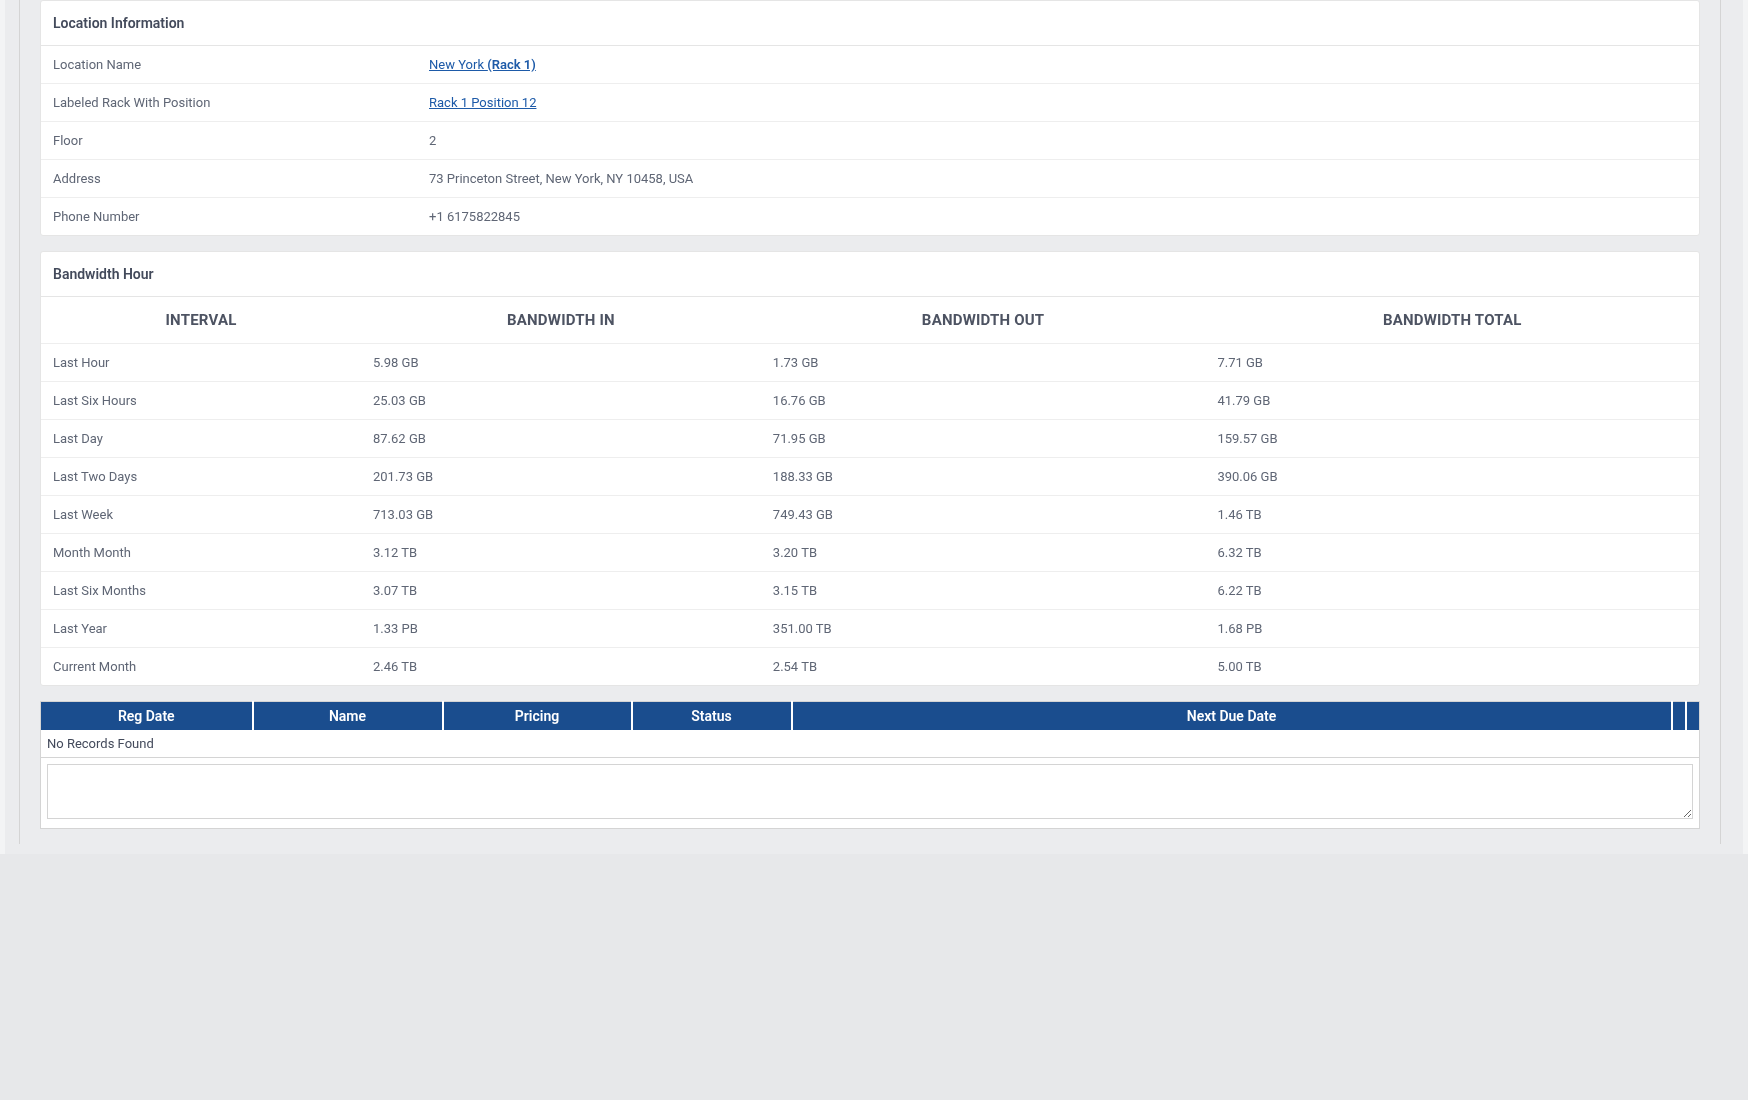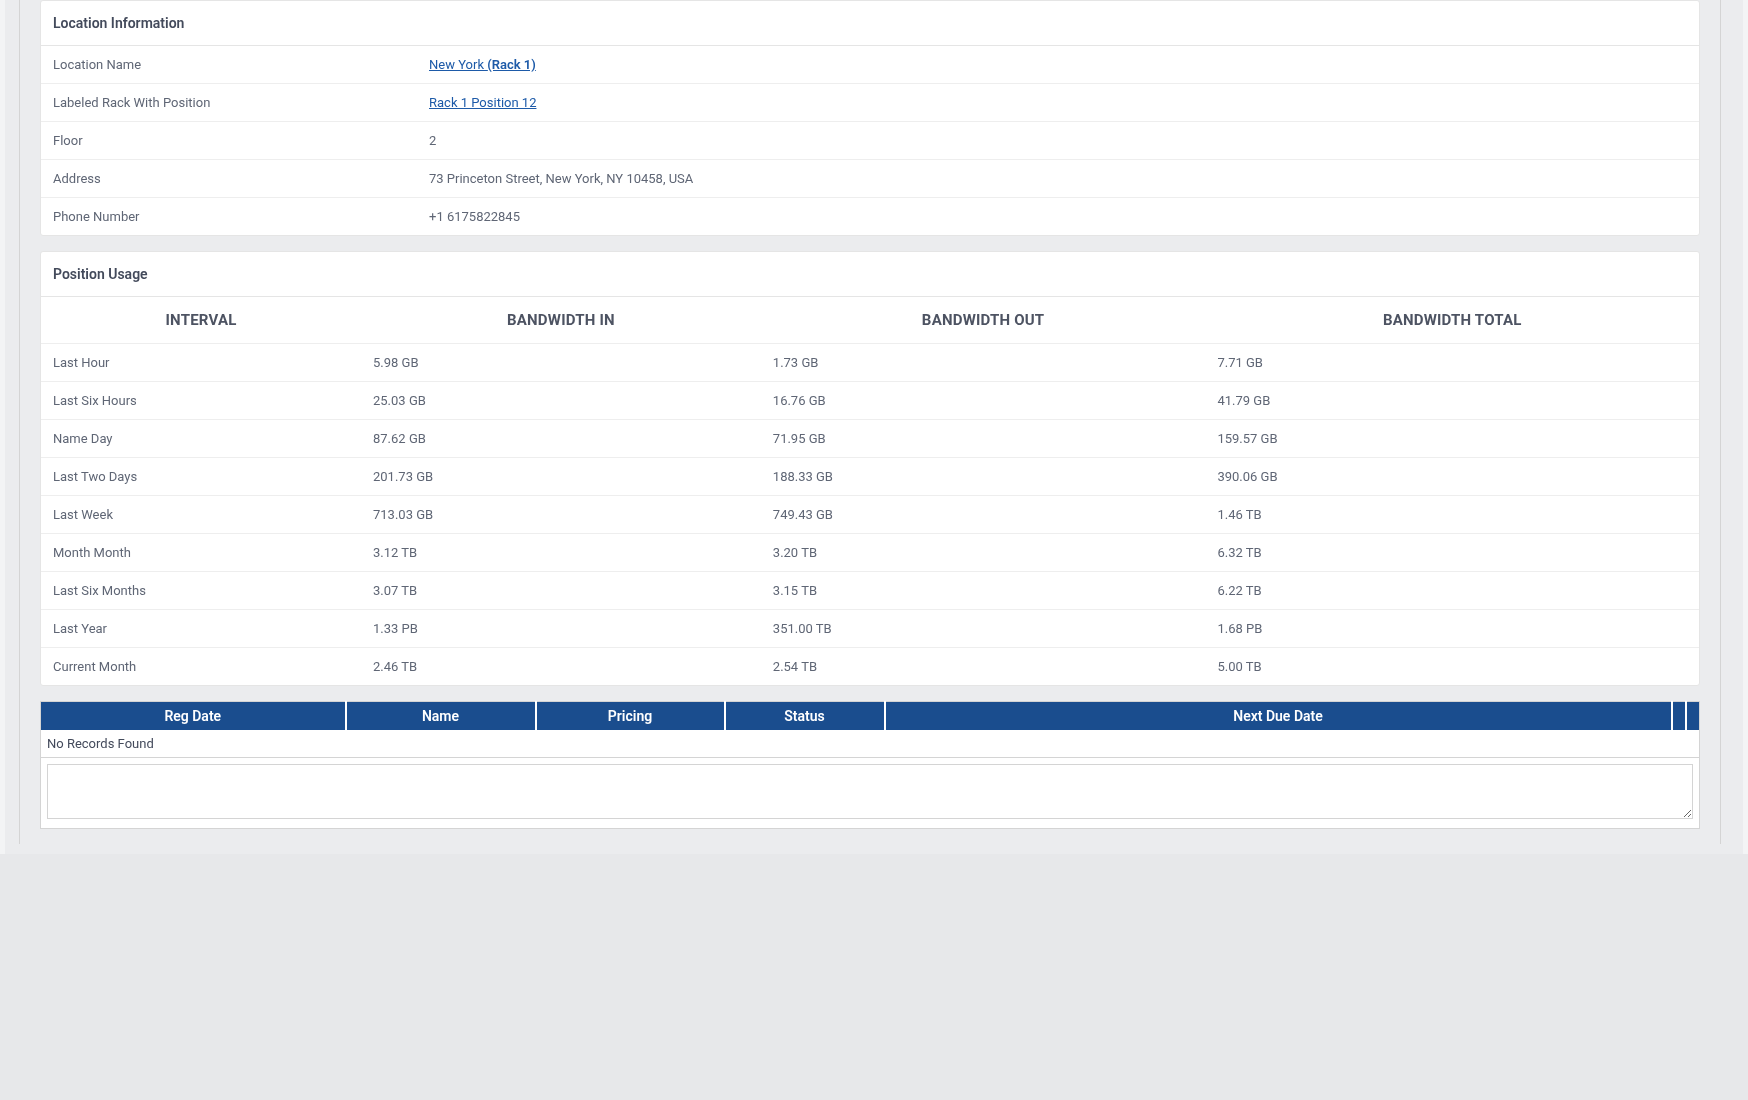--- a/index.html
+++ b/index.html
@@ -146,21 +146,21 @@
       <tr>
         <td>Phone Number</td>
         <td>+1 6175822845</td>
       </tr>
     </tbody>
         </table>
   </div>
 
   <div class="panel">
     <div class="panel-header">
-      <span class="panel-title">Position Usage</span>
+      <span class="panel-title">Bandwidth Hour</span>
     </div>
     <table class="bw-table">
       <thead>
         <tr>
           <th>INTERVAL</th>
           <th>BANDWIDTH IN</th>
           <th>BANDWIDTH OUT</th>
           <th>BANDWIDTH TOTAL</th>
         </tr>
       </thead>
@@ -171,21 +171,21 @@
               <td>1.73 GB</td>
               <td>7.71 GB</td>
             </tr>
             <tr>
               <td>Last Six Hours</td>
               <td>25.03 GB</td>
               <td>16.76 GB</td>
               <td>41.79 GB</td>
             </tr>
             <tr>
-              <td>Name Day</td>
+              <td>Last Day</td>
               <td>87.62 GB</td>
               <td>71.95 GB</td>
               <td>159.57 GB</td>
             </tr>
             <tr>
               <td>Last Two Days</td>
               <td>201.73 GB</td>
               <td>188.33 GB</td>
               <td>390.06 GB</td>
             </tr>
@@ -219,21 +219,21 @@
               <td>2.54 TB</td>
               <td>5.00 TB</td>
             </tr>
           </tbody>
     </table>
   </div>
 
   <table class="records-table">
     <thead>
       <tr>
-        <th style="width:305px">Reg Date</th>
+        <th style="width:212px">Reg Date</th>
         <th style="width:190px">Name</th>
         <th style="width:189px">Pricing</th>
         <th style="width:160px">Status</th>
         <th>Next Due Date</th>
         <th class="small-col"></th>
         <th class="small-col"></th>
       </tr>
     </thead>
     <tbody>
       <tr>

